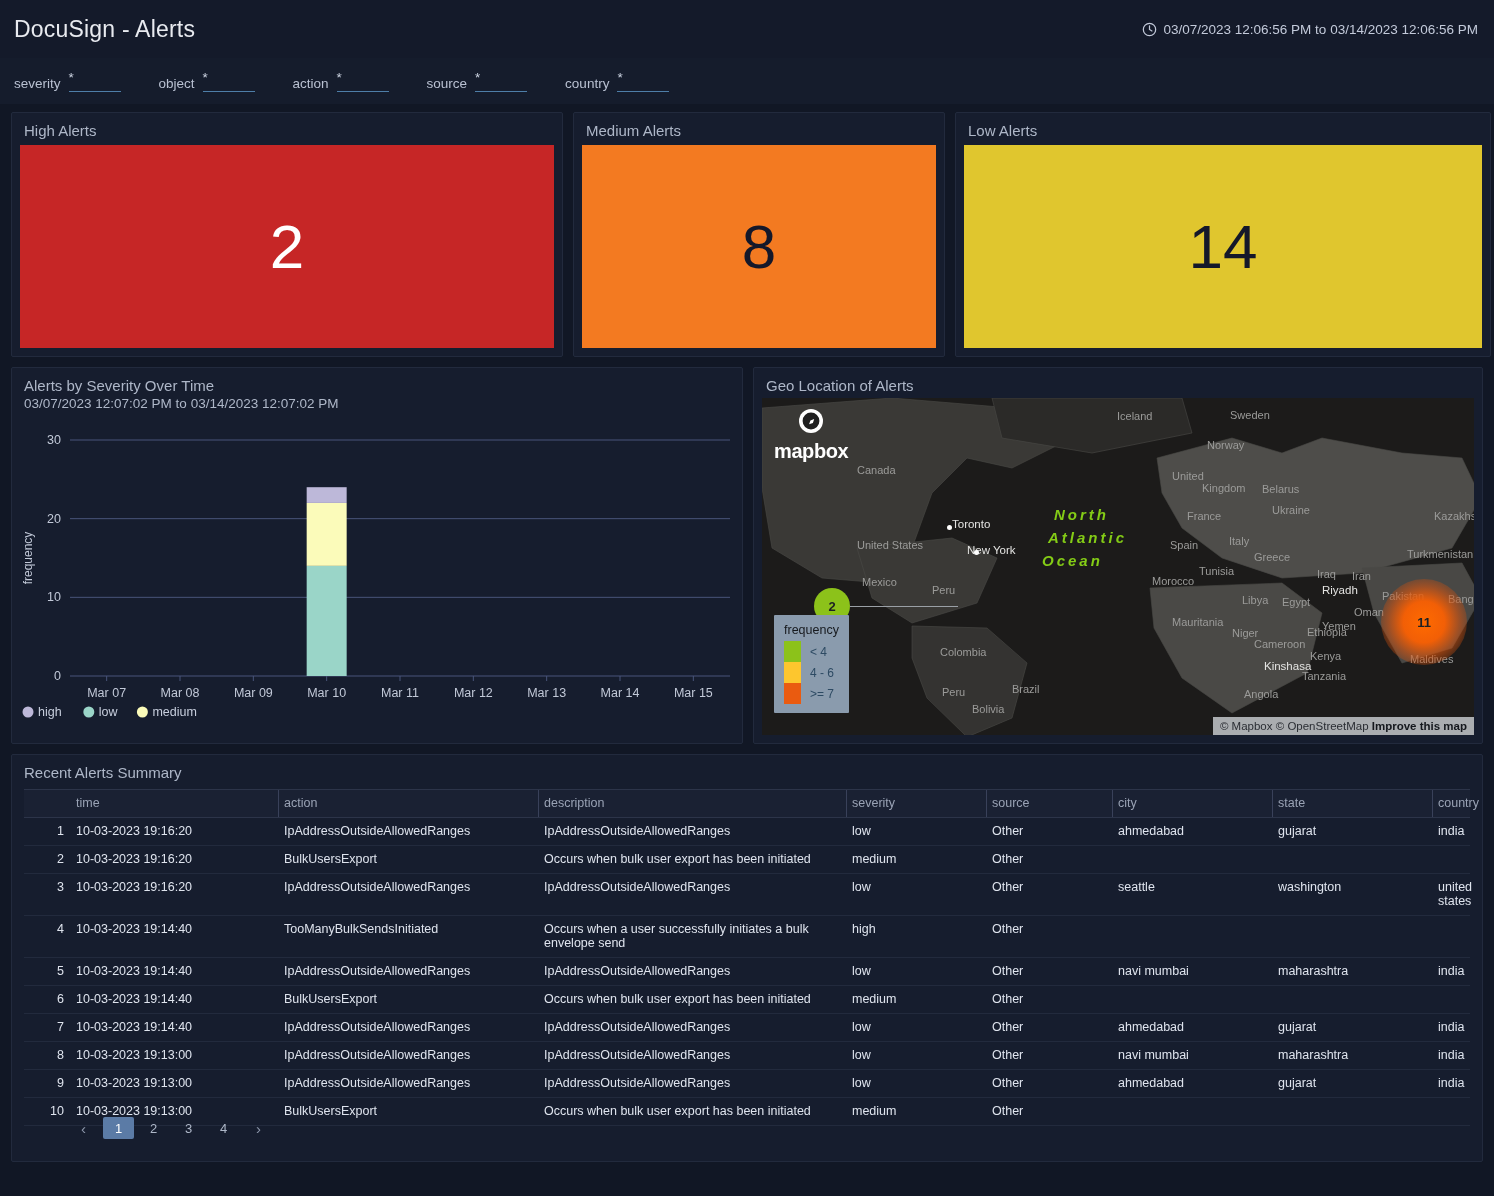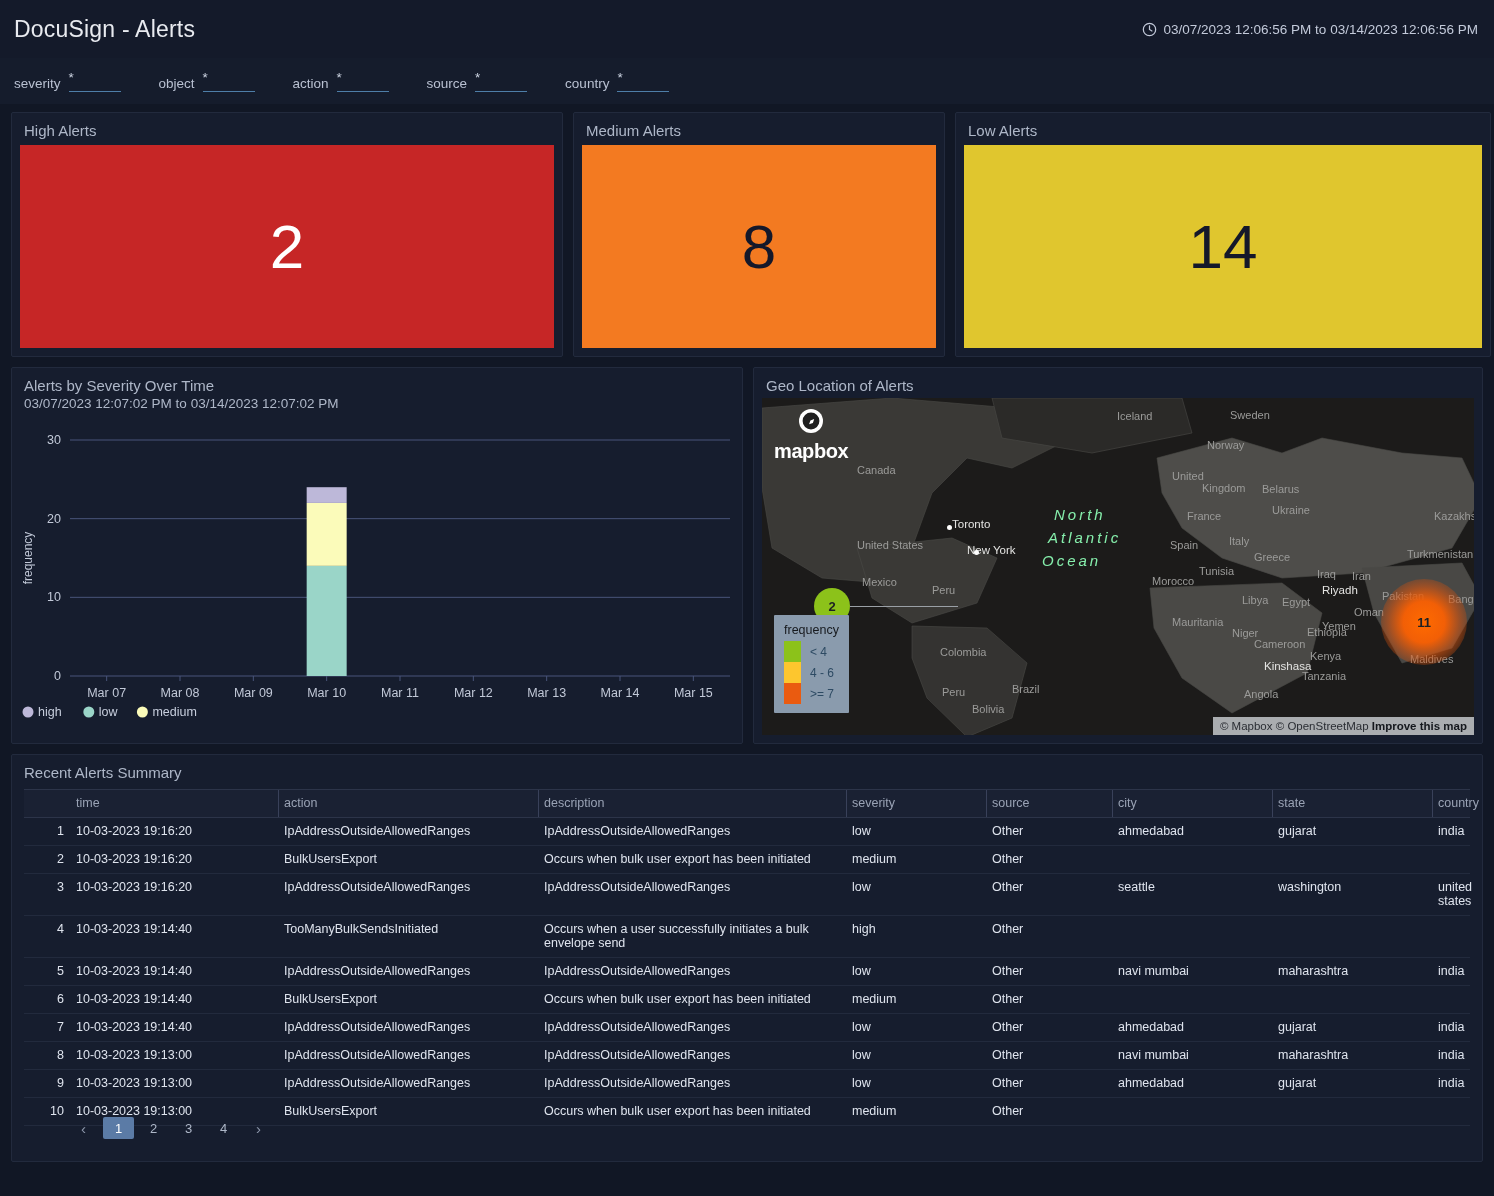--- a/index.html
+++ b/index.html
@@ -145,21 +145,21 @@
   .leader-line {
     position: absolute; height: 1px; background: #9aa0a6; z-index: 4;
   }
   .map-dot { position:absolute; width:5px; height:5px; border-radius:50%; background:#fff; z-index:4; }
   .map-label {
     position: absolute; color: #9b9b99; font-size: 11px;
     white-space: nowrap; z-index: 3; pointer-events: none;
   }
   .map-label.city { color: #e4e4e2; font-size: 11.5px; }
   .map-label.ocean {
-    color: #86efac; font-style: italic; font-size: 15px; letter-spacing: 3px;
+    color: #84cc16; font-style: italic; font-size: 15px; letter-spacing: 3px; font-weight: bold;
   }
 
   
   .table-panel {
     margin: 10px 11px 0 11px;
     height: 408px; position: relative;
   }
   table.alerts {
     width: calc(100% - 24px);
     margin: 8px 12px 0 12px;

